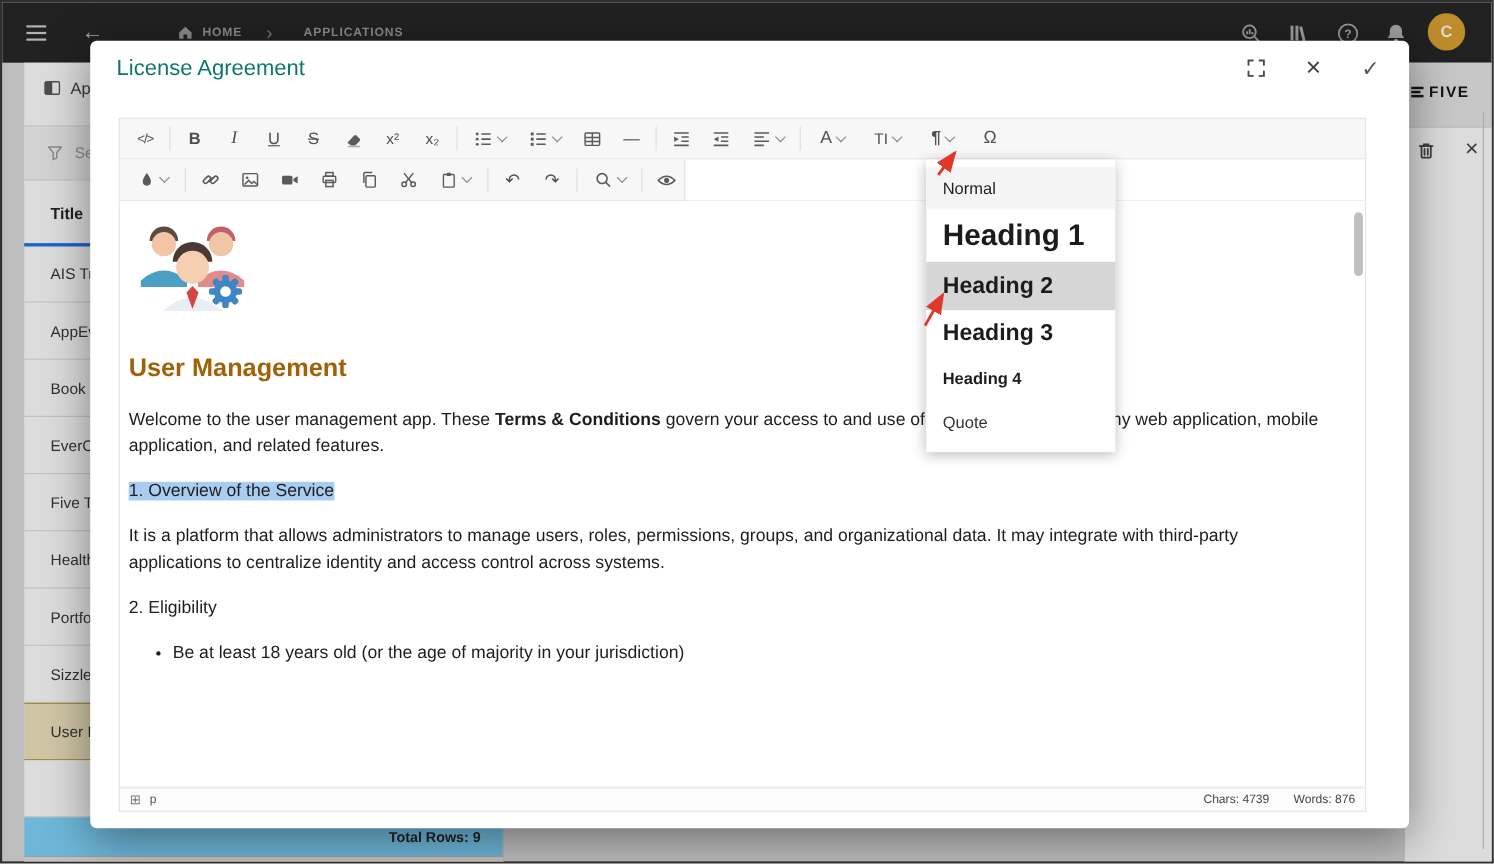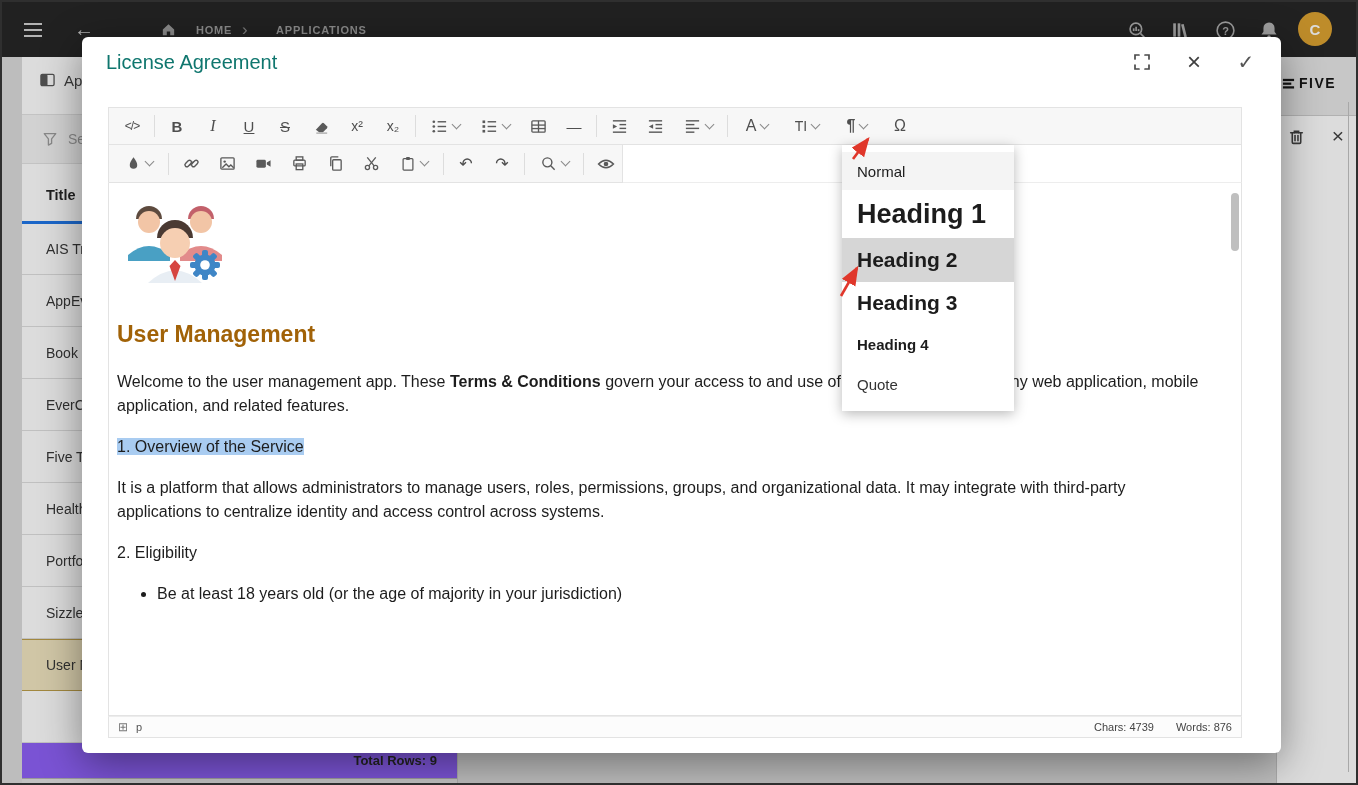--- a/index.html
+++ b/index.html
@@ -4,37 +4,37 @@
 <style>
   html,body{margin:0;padding:0;background:#9a9a9a;font-family:"Liberation Sans",sans-serif;}
   .screen{position:relative;width:1358px;height:785px;overflow:hidden;background:#dadada;border:2px solid #2f2f2f;box-sizing:border-box;}
 
   
   .topbar{position:absolute;left:0;top:0;width:100%;height:55px;background:#212121;}
   .tb-item{position:absolute;top:0;height:55px;display:flex;align-items:center;color:#9e9e9e;}
   .burger{left:22px;flex-direction:column;justify-content:center;gap:4px;cursor:pointer;}
   .burger span{display:block;width:18px;height:2px;background:#cfcfcf;}
   .backarrow{left:72px;font-size:20px;color:#c9c9c9;cursor:pointer;}
-  .crumb{font-size:11px;font-weight:bold;letter-spacing:.8px;color:#9e9e9e;gap:19px;cursor:pointer;}
+  .crumb{font-size:11px;font-weight:bold;letter-spacing:.8px;color:#9e9e9e;gap:7px;cursor:pointer;}
   .crumb-home{left:158px;}
   .crumb-sep{left:240px;font-size:17px;color:#8a8a8a;}
   .crumb-apps{left:274px;}
   .tb-icon{position:absolute;top:11px;width:34px;height:34px;display:flex;align-items:center;justify-content:center;cursor:pointer;}
   .avatar{position:absolute;left:1296px;top:10px;width:34px;height:34px;border-radius:50%;background:#DCA02C;color:#fff;font-weight:bold;font-size:15px;display:flex;align-items:center;justify-content:center;cursor:pointer;}
 
   
   .left-panel{position:absolute;left:20px;top:55px;width:435px;height:730px;background:#fff;border-right:1px solid #c5c5c5;}
   .lp-head{position:absolute;left:0;top:6px;width:100%;height:34px;display:flex;align-items:center;gap:9px;padding-left:18px;color:#3c3c3c;font-size:15px;box-sizing:border-box;}
   .lp-search{position:absolute;top:57px;left:0;right:0;height:48px;background:#f4f4f4;border-top:1px solid #e2e2e2;border-bottom:1px solid #e2e2e2;display:flex;align-items:center;gap:10px;padding-left:20px;color:#9b9b9b;font-size:14px;}
   .lp-colhead{position:absolute;top:110px;left:0;right:0;height:56px;border-bottom:1px solid #bdbdbd;display:flex;align-items:center;padding-left:24px;font-weight:bold;font-size:14.5px;color:#1f1f1f;}
   .tab-underline{position:absolute;left:0;bottom:-1px;width:88px;height:3px;background:#1a73e8;}
   .lp-rows{position:absolute;top:166px;left:0;right:0;}
   .lp-row{height:52px;border-bottom:1px solid #dedede;display:flex;align-items:center;padding-left:24px;font-size:14px;color:#333;cursor:pointer;box-sizing:border-box;}
   .lp-row.hl{background:#f1e5bf;border-top:1px solid #ba9b45;border-bottom:1px solid #ba9b45;}
-  .lp-footer{position:absolute;top:686px;left:0;right:0;height:36px;display:flex;align-items:center;justify-content:flex-end;padding-right:20px;font-weight:bold;font-size:13px;color:#222;border-bottom:1px solid #b0b0b0;box-sizing:border-box;background:#8b5cf6;}
+  .lp-footer{position:absolute;top:686px;left:0;right:0;height:36px;display:flex;align-items:center;justify-content:flex-end;padding-right:20px;font-weight:bold;font-size:13px;color:#222;border-bottom:1px solid #b0b0b0;box-sizing:border-box;background:#7dd3fc;}
   .lp-after{position:absolute;top:722px;left:0;right:0;bottom:0;background:#e0e0e0;}
 
   
   .right-panel{position:absolute;right:0;top:55px;width:79px;height:730px;background:#e6e6e6;border-left:1px solid #c5c5c5;}
   .rp-white{position:absolute;top:58px;left:0;right:0;bottom:0;background:#fff;border-top:1px solid #ccc;}
   .five-logo{position:absolute;left:5px;top:18px;display:flex;align-items:center;gap:4px;color:#101010;font-weight:bold;font-size:14px;letter-spacing:1.5px;}
   .rp-icon{position:absolute;width:34px;height:34px;display:flex;align-items:center;justify-content:center;cursor:pointer;color:#444;}
   .rp-trash{left:2px;top:62px;}
   .rp-close{left:44px;top:62px;font-size:21px;color:#3c3c3c;}
   .rp-div{position:absolute;left:71px;top:45px;bottom:15px;width:1px;background:#c2c2c2;}

